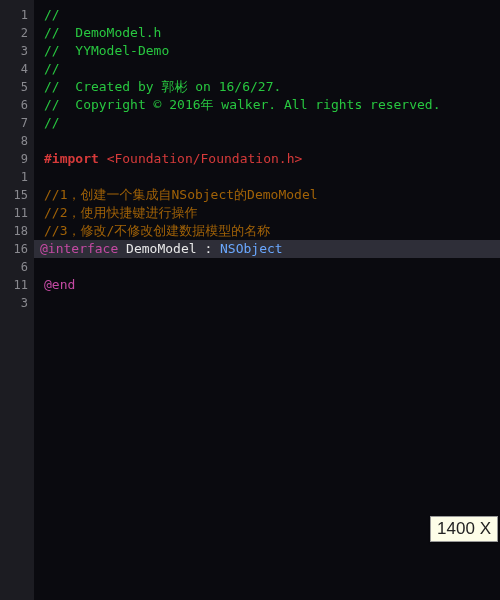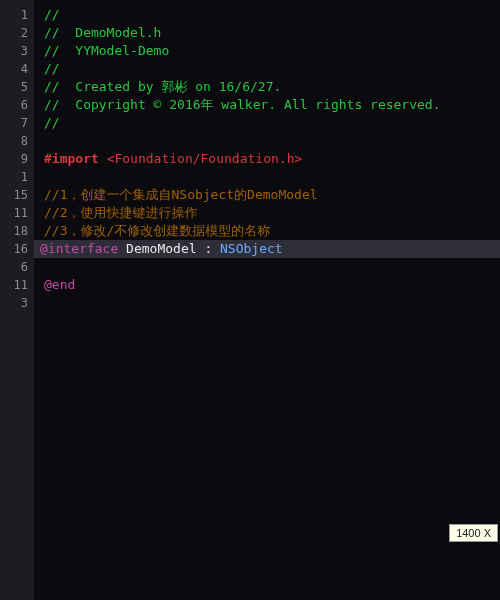--- a/index.html
+++ b/index.html
@@ -54,21 +54,21 @@
   .c-class     { color: #e8e8e8; }   
   .c-colon     { color: #e8e8e8; }
   .c-type      { color: #6aa8ff; }   
   .tooltip {
     position: absolute;
     right: 2px;
     bottom: 58px;
     background: #fdfde8;
     color: #222;
     font-family: -apple-system, sans-serif;
-    font-size: 11px;
+    font-size: 17px;
     padding: 2px 6px;
     border: 1px solid #999;
     box-shadow: 0 1px 2px rgba(0,0,0,0.3);
   }
 </style>
 </head>
 <body>
 
 <div class="editor">
   <div class="gutter">

